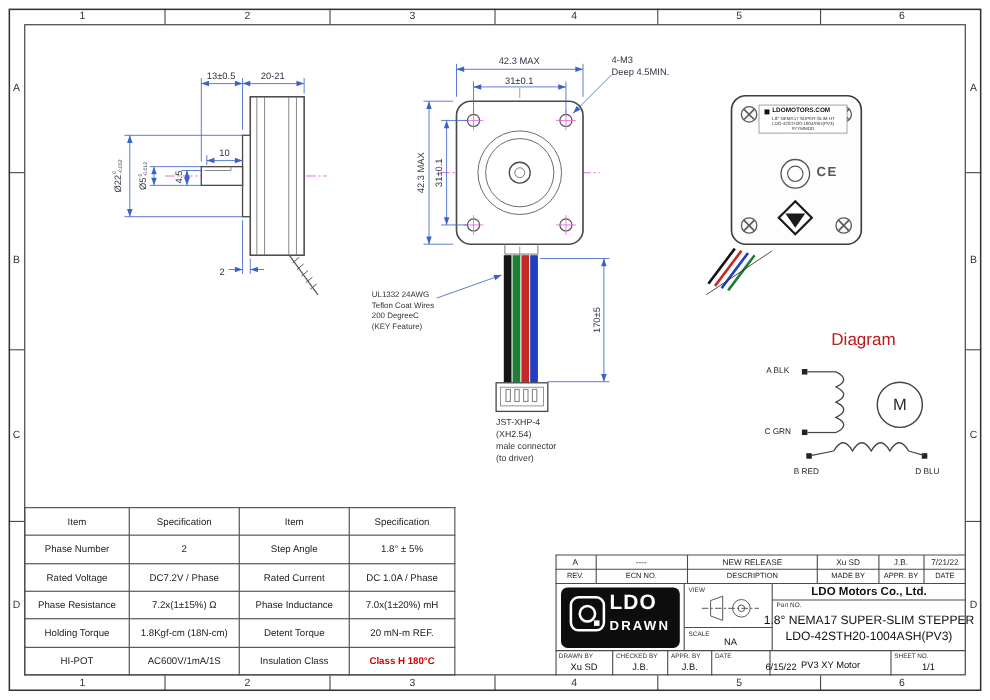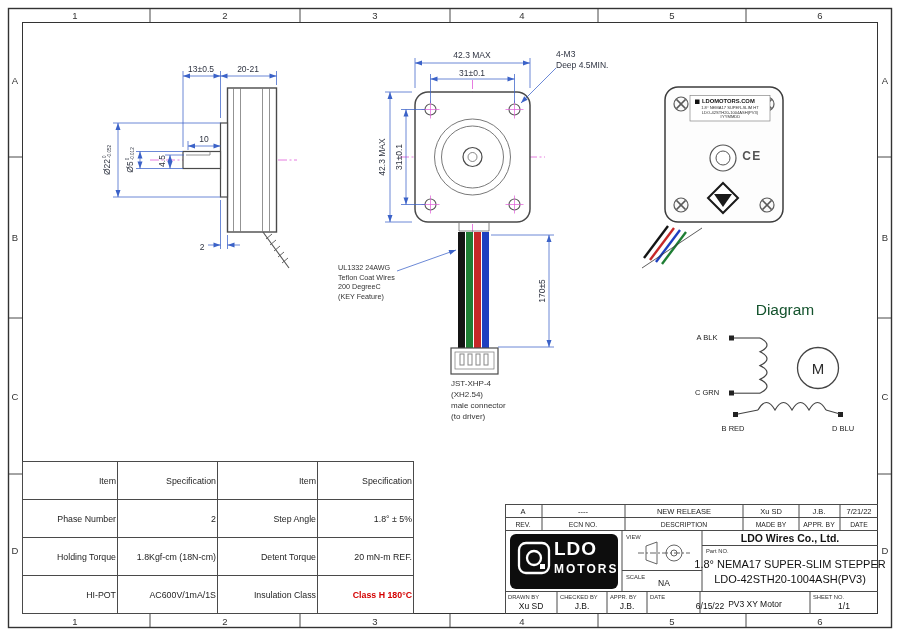--- a/index.html
+++ b/index.html
@@ -8,36 +8,36 @@
   #sheet svg{position:absolute;left:0;top:0}
   .abs{position:absolute;white-space:nowrap}
   .ctr{transform:translate(-50%,-50%)}
   .rot{transform:translate(-50%,-50%) rotate(-90deg)}
   .dim{font-size:8.5px;color:#2f3442}
   .tol{display:inline-flex;flex-direction:column;font-size:4.6px;line-height:4.8px;vertical-align:middle;margin-left:1px}
   .tol i{font-style:normal}
   .gridlbl{font-size:9.5px;color:#333}
   .note7{font-size:7.2px;color:#333;line-height:9.5px}
   .note8{font-size:8px;color:#333;line-height:11px}
-  .diagtitle{font-size:15.5px;color:#14532d}
+  .diagtitle{font-size:15.5px;color:#b91c1c}
   .phase{font-size:7.5px;color:#1c1c1c}
   .msym{font-size:15px;color:#2c2c2c}
   .ce{font-size:12px;font-weight:600;letter-spacing:1.5px;color:#555}
   .lblbrand{font-size:5.8px;font-weight:bold;color:#111}
   .lbltiny{font-size:4.1px;color:#333;line-height:4.5px;text-align:center}
   .tbv{font-size:7.5px;color:#222}
   .tbh{font-size:6.8px;color:#222}
   .tblbl{font-size:5.8px;color:#333}
   .tbval{font-size:8.5px;color:#111}
   .company{font-size:10.5px;font-weight:bold;color:#111}
   .ptitle{font-size:11px;font-weight:normal;color:#111}
   .logo1{font-size:19px;font-weight:bold;color:#fff;letter-spacing:1px}
   .logo2{font-size:12px;font-weight:bold;color:#fff;letter-spacing:2px}
   #spec{position:absolute;left:22px;top:461px;width:392px;height:153px;border-collapse:collapse;table-layout:fixed;font-size:8.8px;color:#1d1d1d}
-  #spec td{border:1px solid #4a4a4a;text-align:right;vertical-align:middle;height:19px;padding:0 1px;overflow:hidden;white-space:nowrap}
+  #spec td{border:1px solid #4a4a4a;text-align:center;vertical-align:middle;height:19px;padding:0 1px;overflow:hidden;white-space:nowrap}
   #spec td.hot{color:#d40000;font-weight:bold}
 </style>
 </head>
 <body>
 
 <div id="sheet">
 
 <svg width="900" height="636" viewBox="0 0 900 636">
   <defs>
     <marker id="arr" viewBox="0 0 8 6" markerWidth="8" markerHeight="6" refX="7.5" refY="3" orient="auto-start-reverse" markerUnits="userSpaceOnUse">
@@ -343,20 +343,32 @@
     <td>Item</td>
     <td>Specification</td>
   </tr>
   <tr>
     <td>Phase Number</td>
     <td>2</td>
     <td>Step Angle</td>
     <td>1.8° ± 5%</td>
   </tr>
   <tr>
+    <td>Rated Voltage</td>
+    <td>DC7.2V / Phase</td>
+    <td>Rated Current</td>
+    <td>DC 1.0A / Phase</td>
+  </tr>
+  <tr>
+    <td>Phase Resistance</td>
+    <td>7.2x(1±15%) Ω</td>
+    <td>Phase Inductance</td>
+    <td>7.0x(1±20%) mH</td>
+  </tr>
+  <tr>
     <td>Holding Torque</td>
     <td>1.8Kgf-cm (18N-cm)</td>
     <td>Detent Torque</td>
     <td>20 mN-m REF.</td>
   </tr>
   <tr>
     <td>HI-POT</td>
     <td>AC600V/1mA/1S</td>
     <td>Insulation Class</td>
     <td class="hot">Class H 180°C</td>
@@ -371,27 +383,27 @@
 <span class="abs ctr tbv" style="left:819px;top:511px">J.B.</span>
 <span class="abs ctr tbv" style="left:859px;top:511px">7/21/22</span>
 <span class="abs ctr tbh" style="left:523px;top:524px">REV.</span>
 <span class="abs ctr tbh" style="left:583px;top:524px">ECN NO.</span>
 <span class="abs ctr tbh" style="left:684px;top:524px">DESCRIPTION</span>
 <span class="abs ctr tbh" style="left:771px;top:524px">MADE BY</span>
 <span class="abs ctr tbh" style="left:819px;top:524px">APPR. BY</span>
 <span class="abs ctr tbh" style="left:859px;top:524px">DATE</span>
 
 <span class="abs logo1" style="left:554px;top:538px">LDO</span>
-<span class="abs logo2" style="left:554px;top:562px">MOTORS</span>
+<span class="abs logo2" style="left:554px;top:562px">DRAWN</span>
 
 <span class="abs tblbl" style="left:626px;top:534px">VIEW</span>
 <span class="abs tblbl" style="left:626px;top:574px">SCALE</span>
 <span class="abs ctr tbval" style="left:664px;top:583px">NA</span>
 
-<span class="abs ctr company" style="left:790px;top:538px">LDO Wires Co., Ltd.</span>
+<span class="abs ctr company" style="left:790px;top:538px">LDO Motors Co., Ltd.</span>
 <span class="abs tblbl" style="left:706px;top:548px">Part NO.</span>
 <span class="abs ctr ptitle" style="left:790px;top:564px">1.8° NEMA17 SUPER-SLIM STEPPER</span>
 <span class="abs ctr ptitle" style="left:790px;top:579px">LDO-42STH20-1004ASH(PV3)</span>
 
 <span class="abs tblbl" style="left:508px;top:594px">DRAWN BY</span>
 <span class="abs tblbl" style="left:560px;top:594px">CHECKED BY</span>
 <span class="abs tblbl" style="left:610px;top:594px">APPR. BY</span>
 <span class="abs tblbl" style="left:650px;top:594px">DATE</span>
 <span class="abs tblbl" style="left:813px;top:594px">SHEET NO.</span>
 <span class="abs ctr tbval" style="left:531px;top:606px">Xu SD</span>

